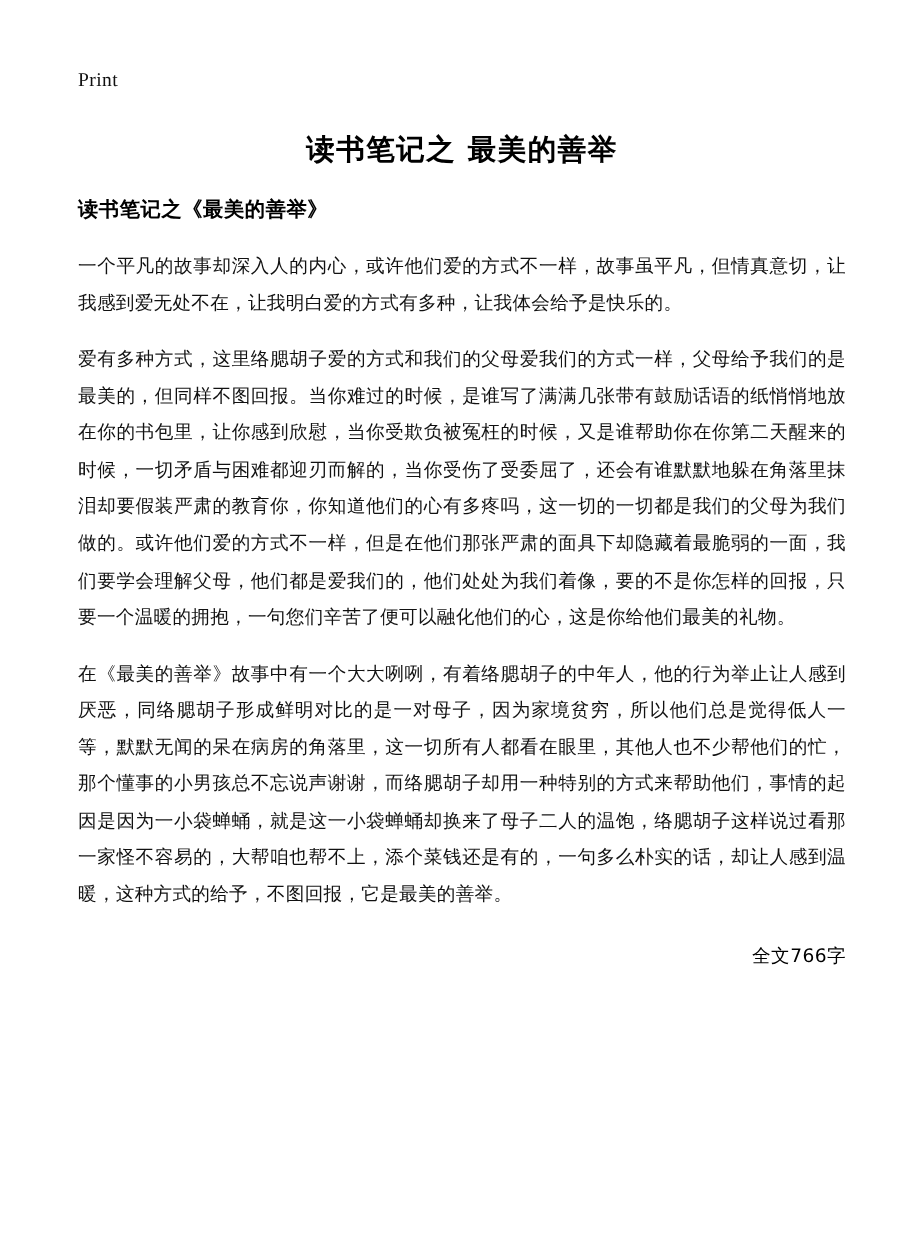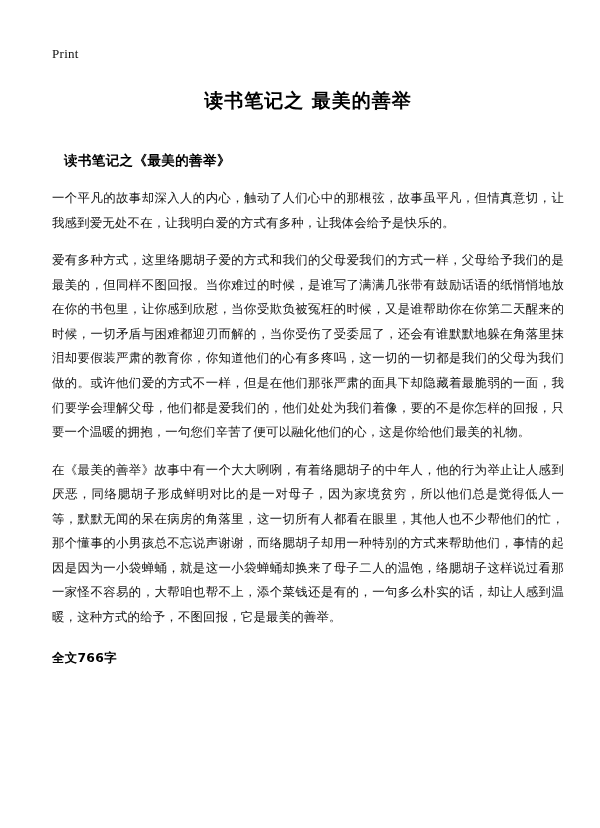--- a/index.html
+++ b/index.html
@@ -30,58 +30,59 @@
     display: inline-block;
     text-decoration: none;
     cursor: pointer;
   }
   .doc-title {
     text-align: center;
     font-family: "DejaVu Sans", sans-serif;
     font-weight: bold;
     font-size: 19px;
     letter-spacing: 1px;
-    margin: 0 0 38px 0;
+    margin: 0 0 18px 0;
     color: #000000;
   }
   .subtitle {
     font-family: Liberation Serif, serif;
     font-weight: bold;
     font-size: 13.5px;
-    margin: 0 0 16px 12px;
+    margin: 0 0 16px 0;
     letter-spacing: 0.4px;
   }
   .body-text {
     font-family: "DejaVu Sans", sans-serif;
     font-size: 12.4px;
     line-height: 1.98;
     text-align: justify;
     text-justify: inter-ideograph;
     margin: 0 0 13px 0;
     letter-spacing: 0.2px;
     color: #111111;
   }
   .wordcount {
     font-family: "DejaVu Sans", sans-serif;
-    font-weight: bold;
+    font-weight: normal;
     font-size: 12.4px;
     margin: 20px 0 16px 0;
     letter-spacing: 0.3px;
+    text-align: right;
   }
 </style>
 </head>
 <body>
 
 <div class="page">
 
   <a class="print-link" href="#">Print</a>
 
   <h1 class="doc-title">读书笔记之  最美的善举</h1>
 
   <p class="subtitle">读书笔记之《最美的善举》</p>
 
-  <p class="body-text">一个平凡的故事却深入人的内心，触动了人们心中的那根弦，故事虽平凡，但情真意切，让我感到爱无处不在，让我明白爱的方式有多种，让我体会给予是快乐的。</p>
+  <p class="body-text">一个平凡的故事却深入人的内心，或许他们爱的方式不一样，故事虽平凡，但情真意切，让我感到爱无处不在，让我明白爱的方式有多种，让我体会给予是快乐的。</p>
   <p class="body-text">爱有多种方式，这里络腮胡子爱的方式和我们的父母爱我们的方式一样，父母给予我们的是最美的，但同样不图回报。当你难过的时候，是谁写了满满几张带有鼓励话语的纸悄悄地放在你的书包里，让你感到欣慰，当你受欺负被冤枉的时候，又是谁帮助你在你第二天醒来的时候，一切矛盾与困难都迎刃而解的，当你受伤了受委屈了，还会有谁默默地躲在角落里抹泪却要假装严肃的教育你，你知道他们的心有多疼吗，这一切的一切都是我们的父母为我们做的。或许他们爱的方式不一样，但是在他们那张严肃的面具下却隐藏着最脆弱的一面，我们要学会理解父母，他们都是爱我们的，他们处处为我们着像，要的不是你怎样的回报，只要一个温暖的拥抱，一句您们辛苦了便可以融化他们的心，这是你给他们最美的礼物。</p>
   <p class="body-text">在《最美的善举》故事中有一个大大咧咧，有着络腮胡子的中年人，他的行为举止让人感到厌恶，同络腮胡子形成鲜明对比的是一对母子，因为家境贫穷，所以他们总是觉得低人一等，默默无闻的呆在病房的角落里，这一切所有人都看在眼里，其他人也不少帮他们的忙，那个懂事的小男孩总不忘说声谢谢，而络腮胡子却用一种特别的方式来帮助他们，事情的起因是因为一小袋蝉蛹，就是这一小袋蝉蛹却换来了母子二人的温饱，络腮胡子这样说过看那一家怪不容易的，大帮咱也帮不上，添个菜钱还是有的，一句多么朴实的话，却让人感到温暖，这种方式的给予，不图回报，它是最美的善举。</p>
 
   <p class="wordcount">全文766字</p>
 
 </div>
 
 </body></html>

